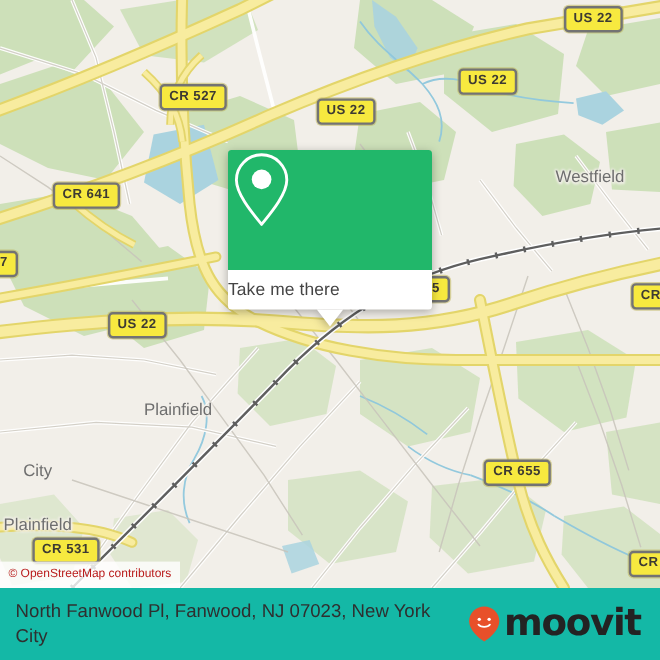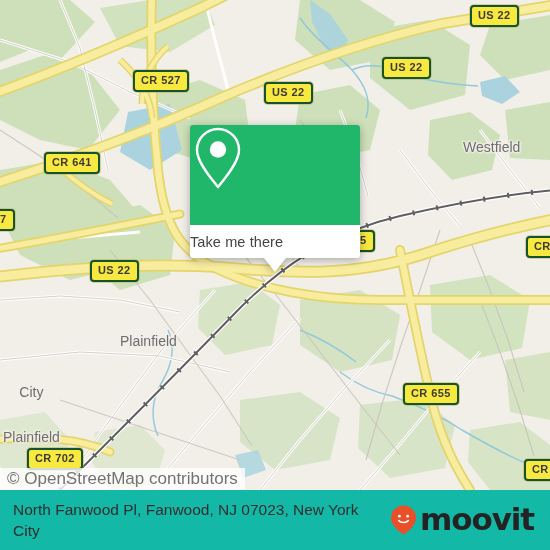--- a/index.html
+++ b/index.html
@@ -14,21 +14,21 @@
   .map{
     position:absolute;left:0;top:0;width:550px;height:490px;
     background:#f2efe9;overflow:hidden;
   }
   .map svg{position:absolute;left:0;top:0;}
 
   
   .shield{
     position:absolute;
     background:#f7e93f;
-    border:2px solid #14532d;
+    border:2px solid #737373;
     border-radius:4px;
     color:#3d3a33;
     font-size:11px;
     font-weight:bold;
     letter-spacing:.4px;
     line-height:1;
     padding:3px 6px 4px 6px;
     white-space:nowrap;
     box-shadow:0 0 0 1px rgba(190,180,90,.55);
     font-family:"Liberation Sans", sans-serif;
@@ -74,22 +74,22 @@
     width:0;height:0;margin-left:-11px;
     border-left:11px solid transparent;
     border-right:11px solid transparent;
     border-top:14px solid #ffffff;
   }
 
   
   .osm{
     position:absolute;left:0;top:468px;
     background:rgba(255,255,255,.80);
-    color:#737373;
-    font-size:17px;
+    color:#b91c1c;
+    font-size:10px;
     line-height:14px;
     padding:4px 7px 5px 7px;
   }
 
   
   .footer{
     position:absolute;left:0;top:490px;width:550px;height:60px;
     background:#14b8a6;
     display:flex;align-items:center;
   }
@@ -259,21 +259,21 @@
     <div class="shield" style="left:470px;top:5px;">US 22</div>
     <div class="shield" style="left:382px;top:57px;">US 22</div>
     <div class="shield" style="left:133px;top:70px;">CR 527</div>
     <div class="shield" style="left:264px;top:82px;">US 22</div>
     <div class="shield" style="left:44px;top:138px;margin-top:14px;">CR 641</div>
     <div class="shield" style="left:-8px;top:209px;">7</div>
     <div class="shield" style="left:526px;top:236px;">CR</div>
     <div class="shield" style="left:352px;top:230px;">5</div>
     <div class="shield" style="left:90px;top:260px;">US 22</div>
     <div class="shield" style="left:403px;top:383px;">CR 655</div>
-    <div class="shield" style="left:27px;top:448px;">CR 702</div>
+    <div class="shield" style="left:27px;top:448px;">CR 531</div>
     <div class="shield" style="left:524px;top:459px;">CR 6</div>
 
     <div class="popup">
       <div class="popup-head">
         <svg width="56" height="68" viewBox="0 0 56 68">
           <path d="M28,4 C16.4,4 7,13.4 7,25 C7,37.5 22,54.5 28,62 C34,54.5 49,37.5 49,25 C49,13.4 39.6,4 28,4 Z" fill="none" stroke="#ffffff" stroke-width="2.4" stroke-linejoin="round"></path>
           <circle cx="28" cy="24.5" r="8.2" fill="#ffffff"></circle>
         </svg>
       </div>
       <div class="popup-foot">

